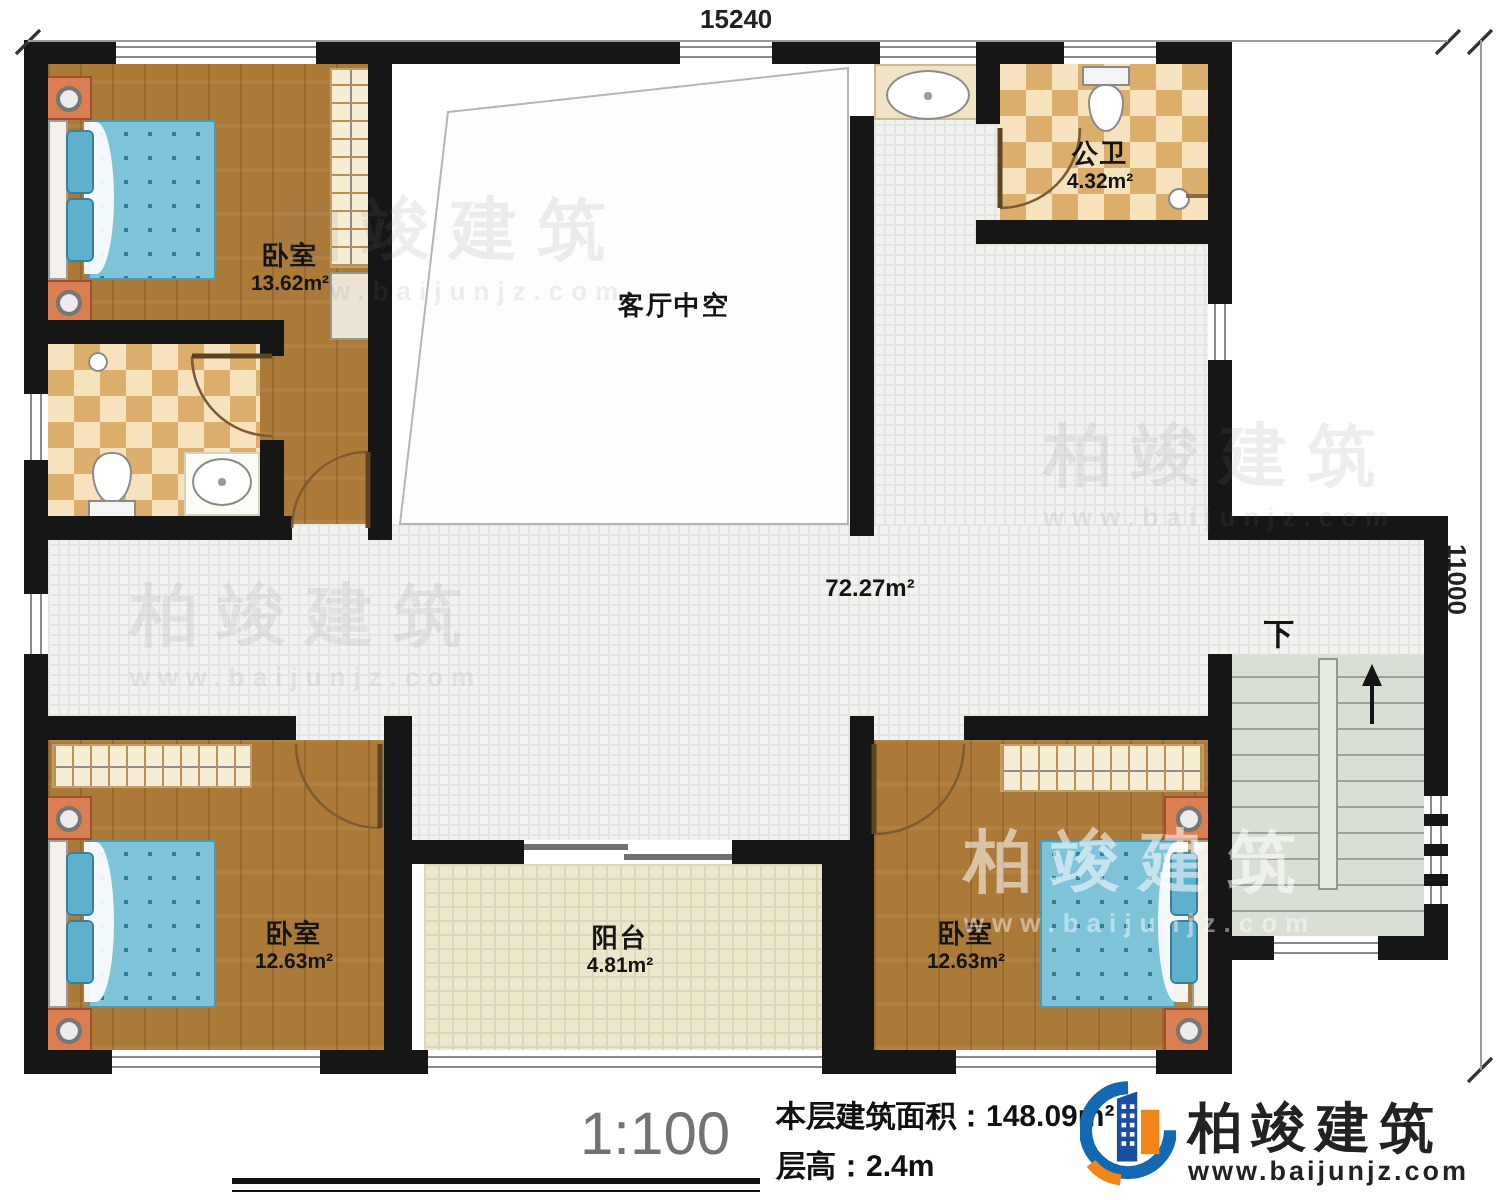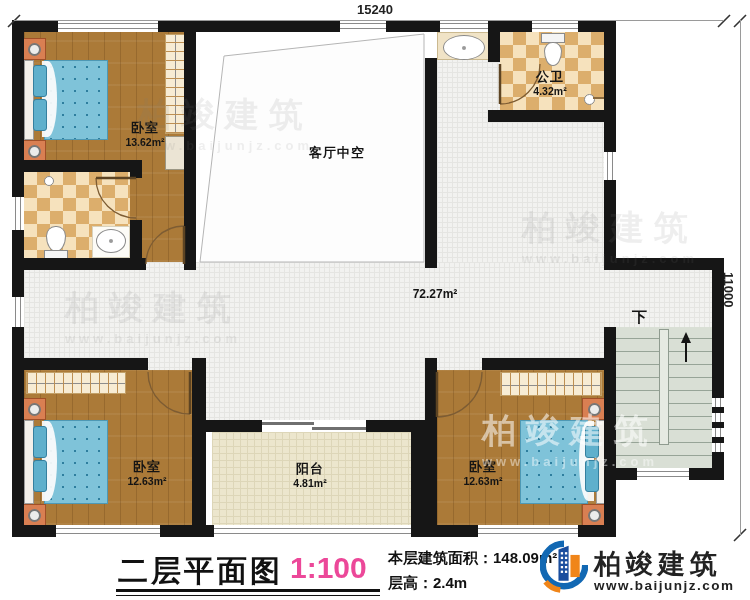--- a/index.html
+++ b/index.html
@@ -67,21 +67,21 @@
   .dimline{position:absolute;background:#9a9a9a;}
   .downtxt{position:absolute;font-size:15px;font-weight:700;color:#141414;}
   
   .wm{position:absolute;display:flex;flex-direction:column;align-items:center;pointer-events:none;}
   .wm .c{font-size:34px;font-weight:900;letter-spacing:10px;color:rgba(120,120,120,.13);white-space:nowrap;}
   .wm .w{font-size:13px;font-weight:700;letter-spacing:4px;color:rgba(120,120,120,.12);white-space:nowrap;}
   .wm.light .c{color:rgba(255,255,255,.55);}
   .wm.light .w{color:rgba(255,255,255,.45);}
   
   .tb-title{position:absolute;font-size:30px;font-weight:900;color:#111;letter-spacing:3px;}
-  .tb-scale{position:absolute;font-size:30px;font-weight:700;color:#ec4899;}
+  .tb-scale{position:absolute;font-size:30px;font-weight:400;color:#737373;}
   .tb-underline{position:absolute;border-top:3px solid #111;border-bottom:1px solid #111;height:3px;}
   .tb-info{position:absolute;font-size:15px;font-weight:700;color:#111;white-space:nowrap;}
   .logo-text{position:absolute;font-size:27px;font-weight:900;color:#222;letter-spacing:5px;white-space:nowrap;}
   .logo-web{position:absolute;font-size:13.5px;font-weight:700;color:#222;letter-spacing:1.5px;white-space:nowrap;}
   svg{position:absolute;left:0;top:0;}
 </style>
 </head>
 <body>
 
 <div id="plan">
@@ -225,21 +225,21 @@
     <g stroke="#333" stroke-width="1.6">
       <line x1="8" y1="27" x2="20" y2="15"></line>
       <line x1="718" y1="27" x2="730" y2="15"></line>
       <line x1="734" y1="27" x2="746" y2="15"></line>
       <line x1="734" y1="541" x2="746" y2="529"></line>
     </g>
   </svg>
 
   <div class="dimline" style="left:14px;top:20px;width:710px;height:1px;"></div>
   <div class="dimline" style="left:740px;top:20px;width:1px;height:515px;"></div>
-  <div class="dimtext" style="left:340px;top:2px;width:70px;text-align:center;">15240</div>
+  <div class="dimtext" style="left:350px;top:2px;width:70px;text-align:left;">15240</div>
   <div class="dimtext" style="left:736px;top:272px;transform:rotate(90deg);transform-origin:0 0;">11000</div>
 
   <div class="rlabel" style="left:100px;top:121px;width:90px;">
     <span class="nm">卧室</span>
     <span class="ar">13.62m²</span>
   </div>
   <div class="rlabel" style="left:510px;top:70px;width:80px;">
     <span class="nm">公卫</span>
     <span class="ar">4.32m²</span>
   </div>
@@ -273,21 +273,20 @@
   </div>
   <div class="wm" style="left:28px;top:285px;width:250px;">
     <span class="c">柏竣建筑</span>
     <span class="w">www.baijunjz.com</span>
   </div>
   <div class="wm light" style="left:420px;top:408px;width:300px;">
     <span class="c">柏竣建筑</span>
     <span class="w">www.baijunjz.com</span>
   </div>
 
-  <div class="tb-title" style="left:118px;top:551px;">二层平面图</div>
   <div class="tb-scale" style="left:290px;top:551px;">1:100</div>
   <div class="tb-underline" style="left:116px;top:589px;width:264px;"></div>
   <div class="tb-info" style="left:388px;top:549px;">
     <span>本层建筑面积：</span><span>148.09m²</span>
   </div>
   <div class="tb-info" style="left:388px;top:574px;">
     <span>层高：</span><span>2.4m</span>
   </div>
 
   <svg width="48" height="56" viewBox="0 0 52 60" style="left:540px;top:538px;">

